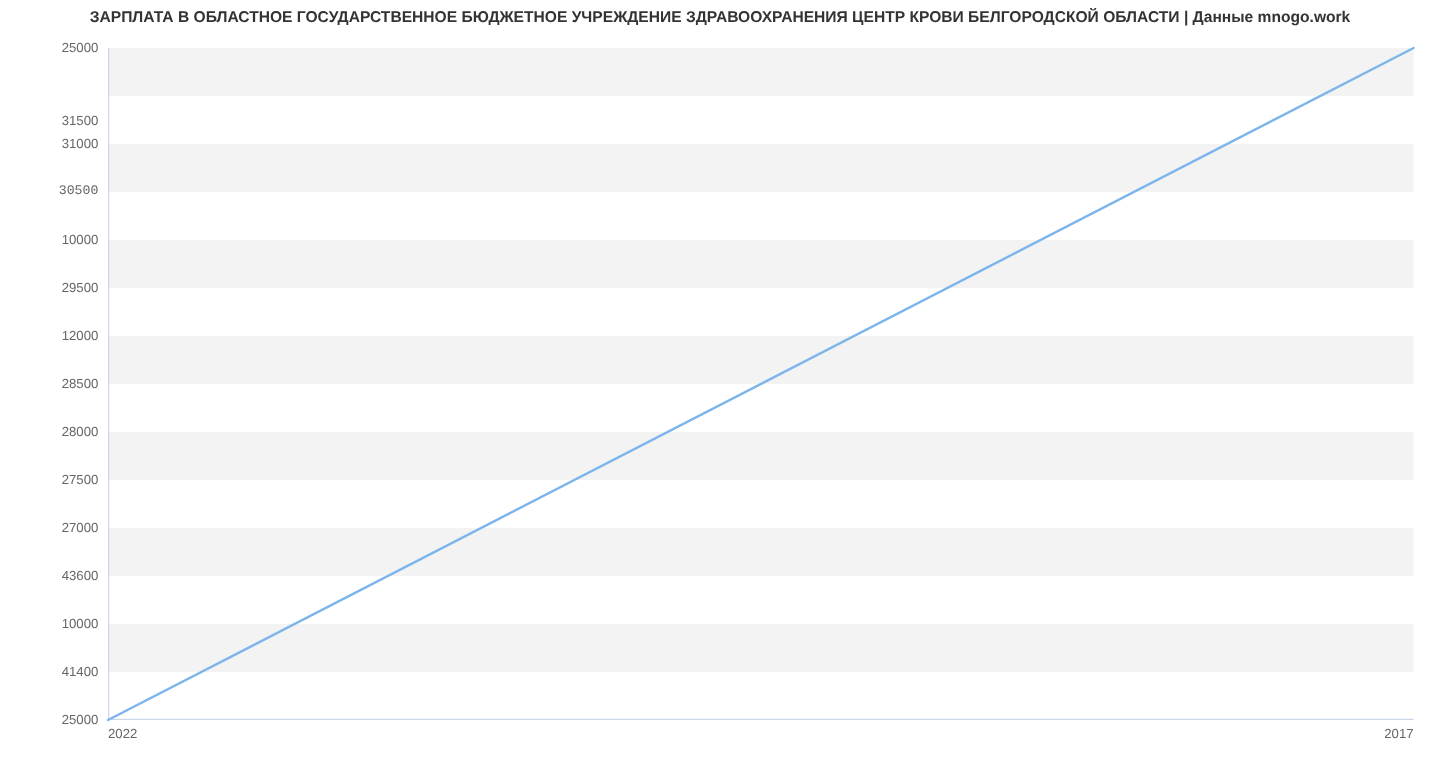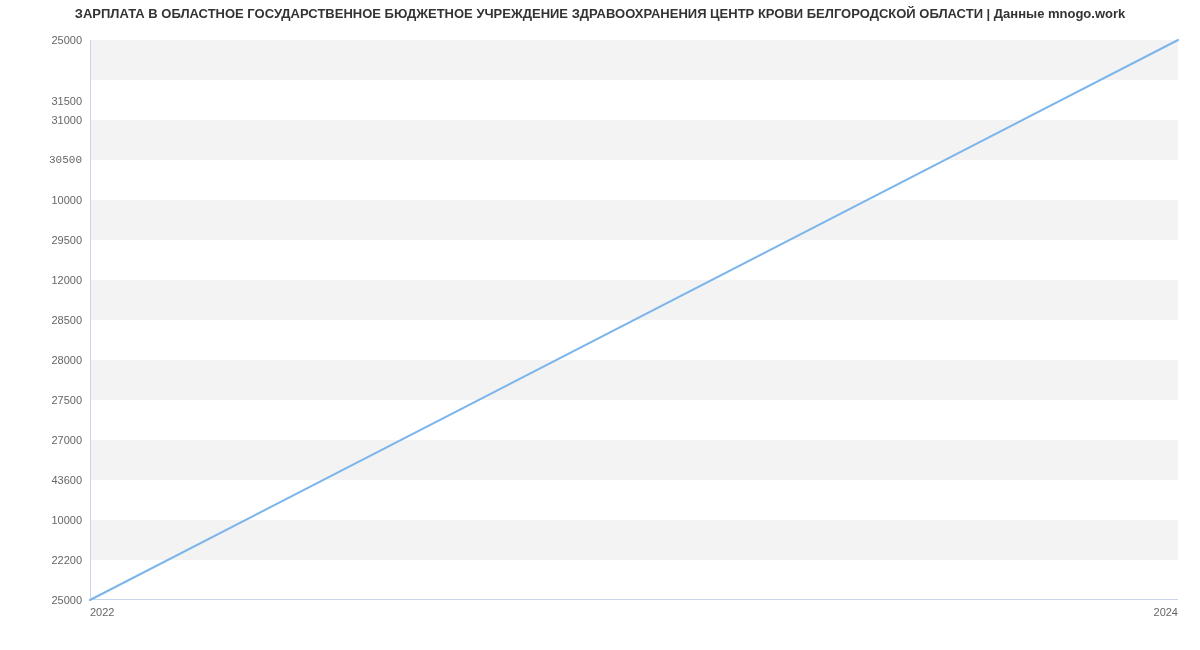--- a/index.html
+++ b/index.html
@@ -102,30 +102,30 @@
       <div class="grid-band" style="top: 240px; height: 40px;"></div>
       <div class="grid-band" style="top: 320px; height: 40px;"></div>
       <div class="grid-band" style="top: 400px; height: 40px;"></div>
       <div class="grid-band" style="top: 480px; height: 40px;"></div>
     <div class="axis-line-left"></div>
     <div class="axis-line-bottom"></div>
     <svg class="line-layer" viewBox="0 0 1088 560" preserveAspectRatio="none">
       <path id="series-path" class="series-line" d="M0.00 560.00 L1088.00 0.00"></path>
     </svg>
   <div class="y-tick" style="top: 560px;">25000</div>
-      <div class="y-tick" style="top: 520px;">22200</div>
+      <div class="y-tick" style="top: 520px;">41400</div>
       <div class="y-tick" style="top: 480px;">10000</div>
       <div class="y-tick" style="top: 440px;">43600</div>
       <div class="y-tick" style="top: 400px;">27000</div>
       <div class="y-tick" style="top: 360px;">27500</div>
       <div class="y-tick" style="top: 320px;">28000</div>
       <div class="y-tick" style="top: 280px;">28500</div>
       <div class="y-tick" style="top: 240px;">12000</div>
       <div class="y-tick" style="top: 200px;">29500</div>
       <div class="y-tick" style="top: 160px;">10000</div>
       <div class="y-tick" style="top: 120px; font-family: Liberation Mono, monospace;">30500</div>
       <div class="y-tick" style="top: 80px;">31000</div>
       <div class="y-tick" style="top: 40px; margin-top: 21px;">31500</div>
       <div class="y-tick" style="top: 0px;">25000</div>
       <div class="x-tick" style="left: 0px; transform: translateX(0px);">2022</div>
-      <div class="x-tick" style="left: 1088px; transform: translateX(-100%);">2024</div>
+      <div class="x-tick" style="left: 1088px; transform: translateX(-100%);">2017</div>
     </div>
 </div>
 
 </body></html>

